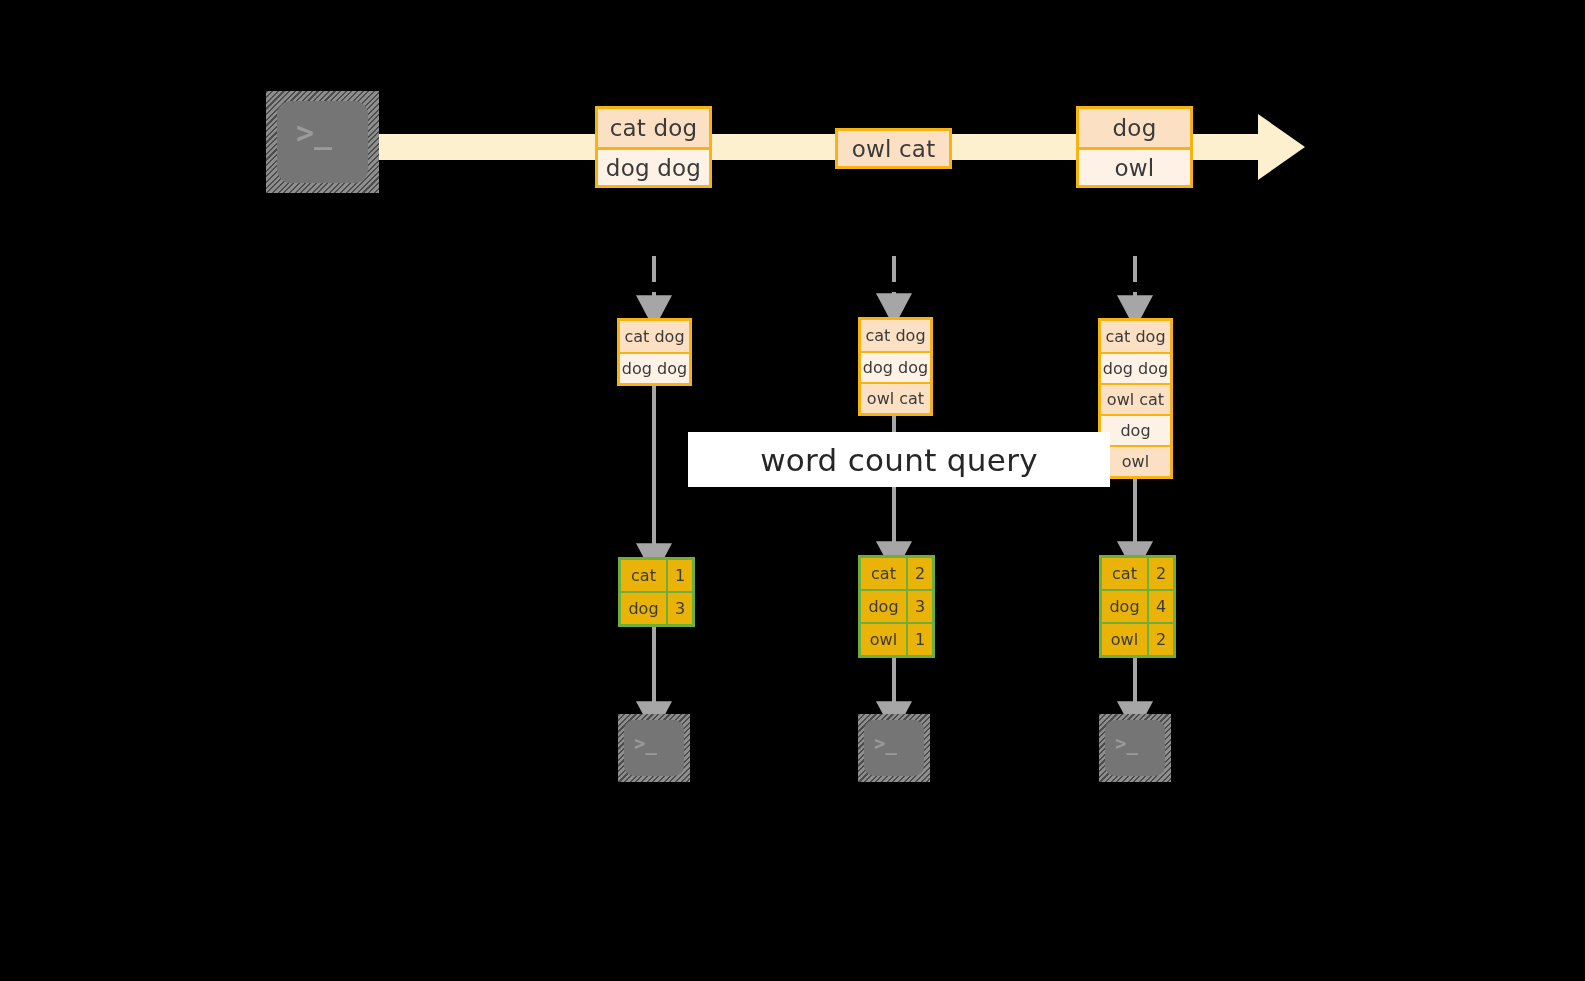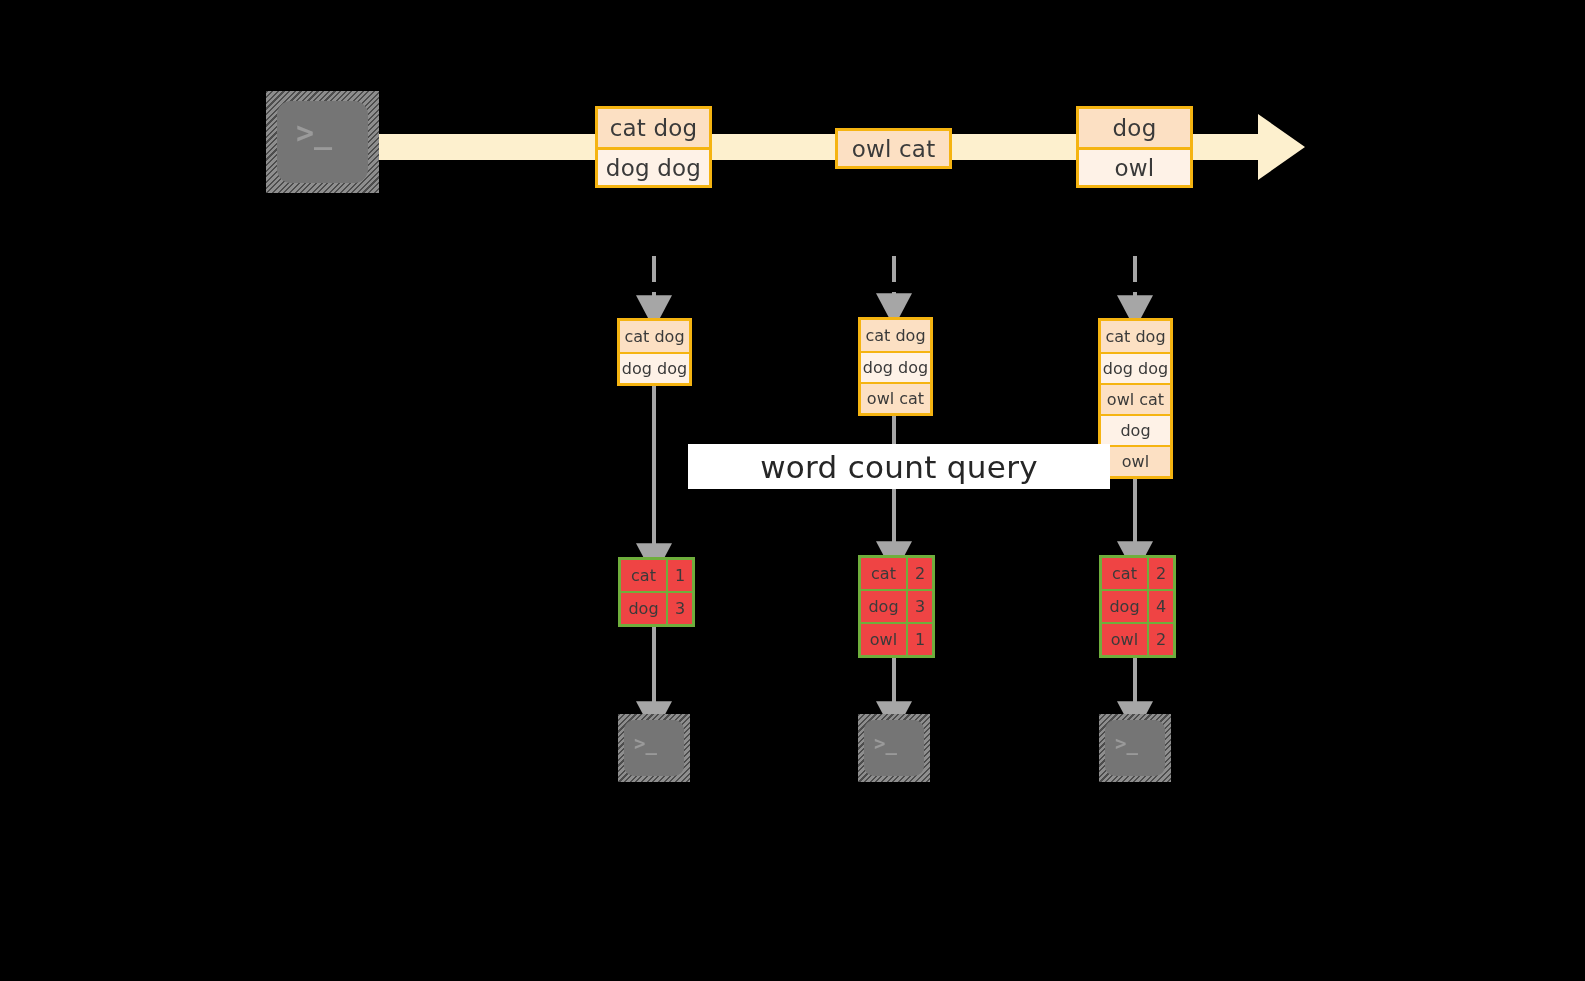--- a/index.html
+++ b/index.html
@@ -86,21 +86,21 @@
     height: 31px;
   }
   .result-row + .result-row { border-top: 2px solid #6FAE3C; }
   .result-key, .result-val {
     box-sizing: border-box;
     display: flex;
     align-items: center;
     justify-content: center;
     font-size: 16px;
     color: #3A3A3A;
-    background: #ef4444;
+    background: #eab308;
     white-space: nowrap;
   }
   .result-key { width: 45px; }
   .result-val { width: 26px; border-left: 2px solid #6FAE3C; }
 
   
   .terminal {
     position: absolute;
     box-sizing: border-box;
   }
@@ -213,21 +213,21 @@
   </div>
 
   <div class="state-box" style="left:1098px; top:318px; width:75px;">
     <div class="state-cell shade-a">cat dog</div>
     <div class="state-cell shade-b">dog dog</div>
     <div class="state-cell shade-a">owl cat</div>
     <div class="state-cell shade-b">dog</div>
     <div class="state-cell shade-a">owl</div>
   </div>
 
-  <div class="query-label" style="left:688px; top:444px; width:422px; height:45px;">
+  <div class="query-label" style="left:688px; top:432px; width:422px; height:55px;">
     <span>word count query</span>
   </div>
 
   <div class="result-table" style="left:618px; top:557px;">
     <div class="result-row">
       <div class="result-key">cat</div>
       <div class="result-val">1</div>
     </div>
     <div class="result-row">
       <div class="result-key">dog</div>

